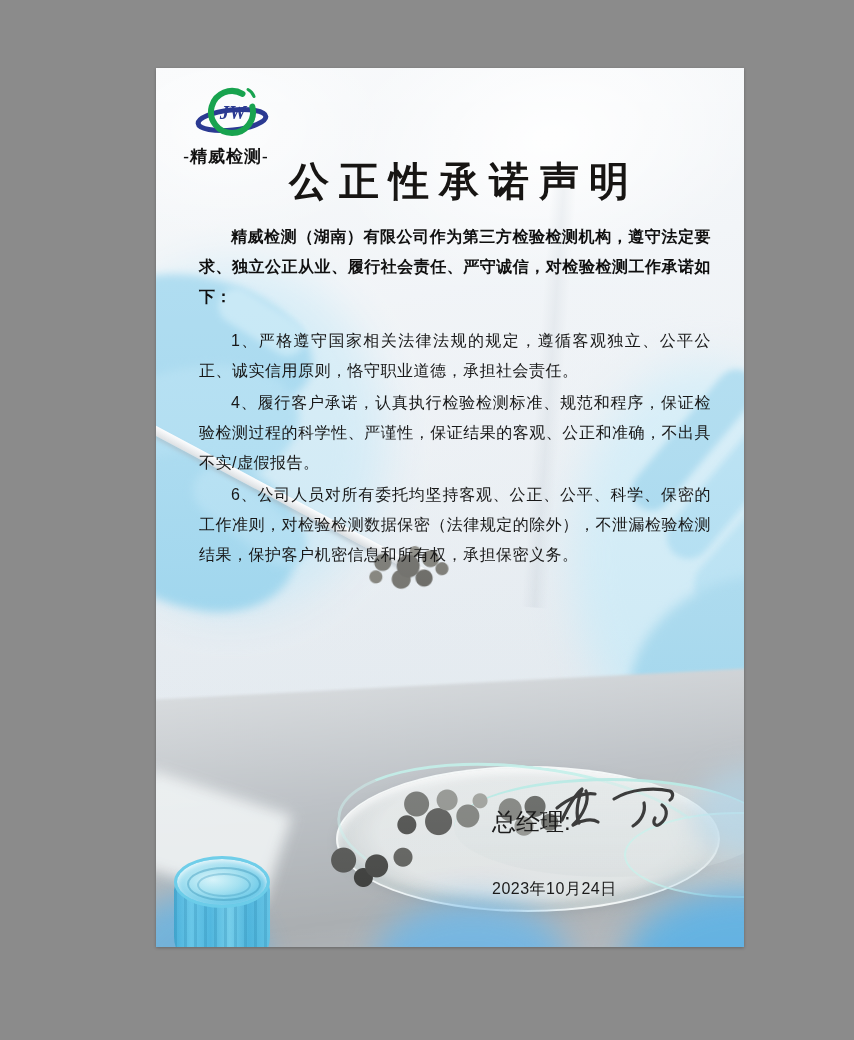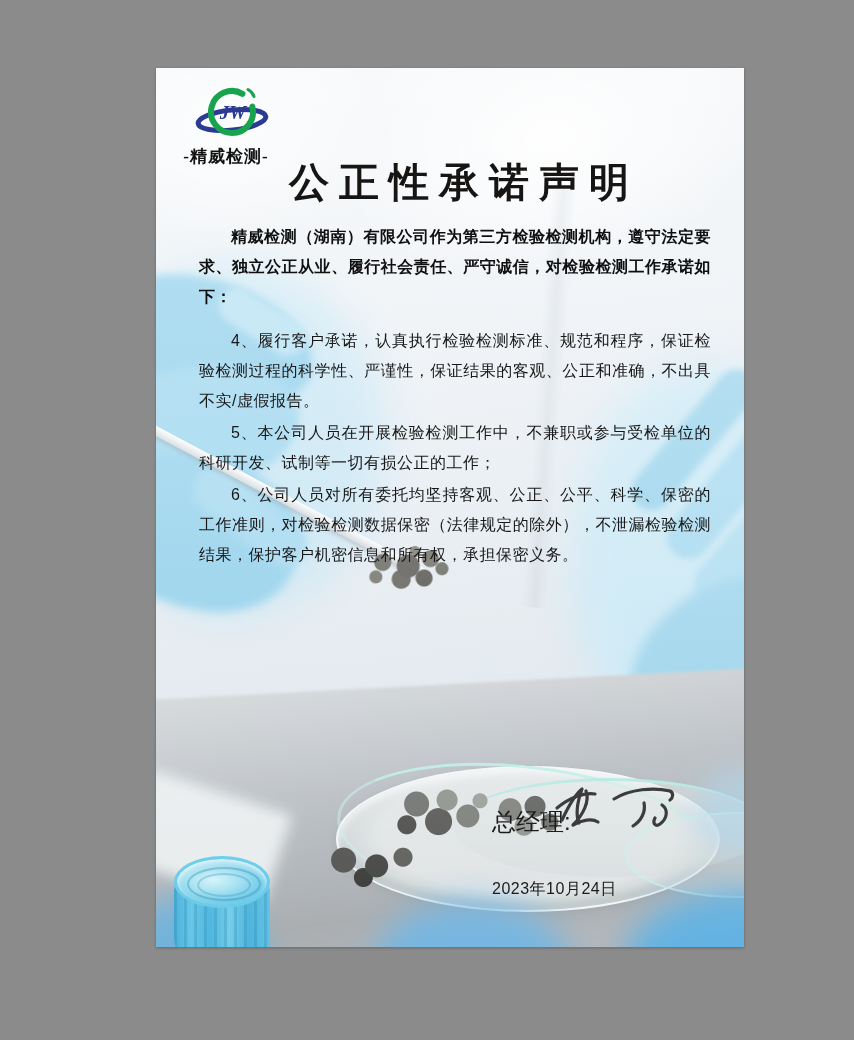--- a/index.html
+++ b/index.html
@@ -111,21 +111,21 @@
   
   .veil{position:absolute;inset:0;
     background:linear-gradient(180deg,rgba(255,255,255,.52) 0%,rgba(255,255,255,.38) 25%,rgba(252,253,254,.32) 45%,rgba(250,251,252,.22) 65%,rgba(255,255,255,.10) 82%,rgba(255,255,255,0) 100%);}
 
   
   .content-layer{position:absolute;inset:0;color:#161616;}
   .logo-svg{position:absolute;left:32px;top:18px;}
   .brand{position:absolute;left:20px;top:77px;width:100px;text-align:center;
          font-family:"Liberation Serif","DejaVu Serif",serif;font-weight:bold;font-size:17px;letter-spacing:1px;color:#111;}
   .title{position:absolute;left:0;right:0;top:90px;margin:0;text-align:center;
-         font-family:Liberation Sans, sans-serif;font-weight:900;
+         font-family:Liberation Serif, serif;font-weight:900;
          font-size:40px;line-height:48px;letter-spacing:10px;padding-left:28px;color:#171513;}
   .body-text{position:absolute;left:43px;top:154px;width:512px;}
   .body-text p{margin:0;font-size:16px;line-height:30px;letter-spacing:.5px;
                text-indent:2em;text-align:justify;color:#181818;}
   p.intro{font-weight:bold;margin-bottom:14px;color:#0f0f0f;}
   p.item{margin-bottom:2px;}
   .sig-label{position:absolute;left:336px;top:738px;font-size:24px;color:#1c1c1c;}
   .sig-svg{position:absolute;left:398px;top:716px;}
   .date{position:absolute;left:336px;top:811px;font-size:16px;color:#1b1b1b;letter-spacing:.5px;}
 </style>
@@ -190,22 +190,22 @@
         <path d="M 60 3.5 q 4.5 2.5 6 7" fill="none" stroke="#18a34f" stroke-width="3" stroke-linecap="round"></path>
         <text x="45" y="33" text-anchor="middle" font-size="19" font-style="italic" font-weight="bold" font-family="Liberation Serif, DejaVu Serif, serif" fill="#2b3a92">JW</text>
       </svg>
 
       <div class="brand">-精威检测-</div>
 
       <h1 class="title">公正性承诺声明</h1>
 
       <div class="body-text">
         <p class="intro">精威检测（湖南）有限公司作为第三方检验检测机构，遵守法定要求、独立公正从业、履行社会责任、严守诚信，对检验检测工作承诺如下：</p>
+        <p class="item">1、严格遵守国家相关法律法规的规定，遵循客观独立、公平公正、诚实信用原则，恪守职业道德，承担社会责任。</p>
         <p class="item">4、履行客户承诺，认真执行检验检测标准、规范和程序，保证检验检测过程的科学性、严谨性，保证结果的客观、公正和准确，不出具不实/虚假报告。</p>
-        <p class="item">5、本公司人员在开展检验检测工作中，不兼职或参与受检单位的科研开发、试制等一切有损公正的工作；</p>
         <p class="item">6、公司人员对所有委托均坚持客观、公正、公平、科学、保密的工作准则，对检验检测数据保密（法律规定的除外），不泄漏检验检测结果，保护客户机密信息和所有权，承担保密义务。</p>
       </div>
 
       <div class="sig-label">总经理:</div>
 
       <svg class="sig-svg" width="132" height="46" viewBox="0 0 132 46">
         <g fill="none" stroke="#3c3c3c" stroke-width="3.2" stroke-linecap="round" stroke-linejoin="round">
           <path d="M8,36 C15,21 23,9 28,5 C24,16 21,29 25,39"></path>
           <path d="M3,24 C15,14 30,8 41,10"></path>
           <path d="M32,7 C36,17 29,31 19,41 M19,41 C28,36 38,34 44,38"></path>

